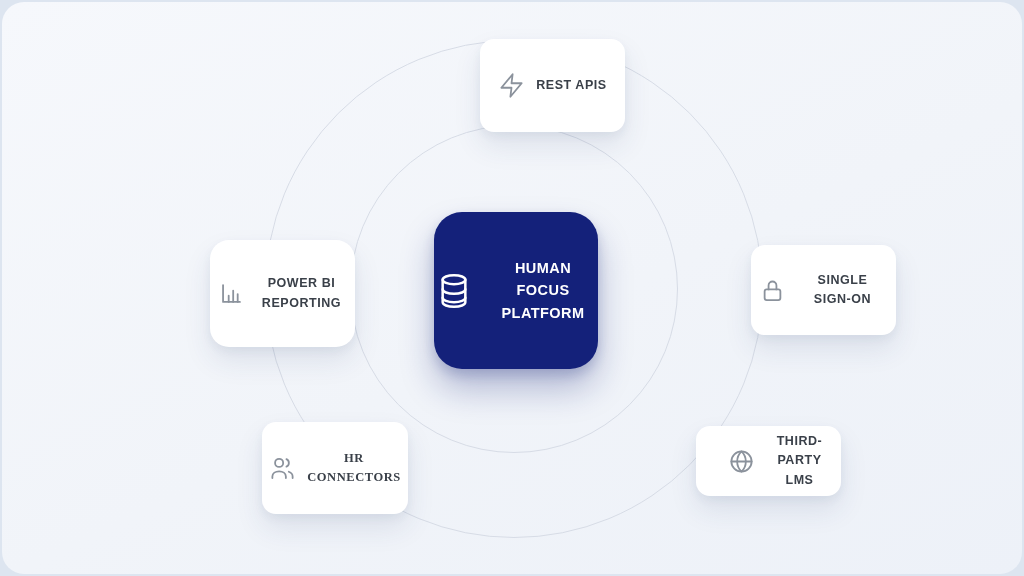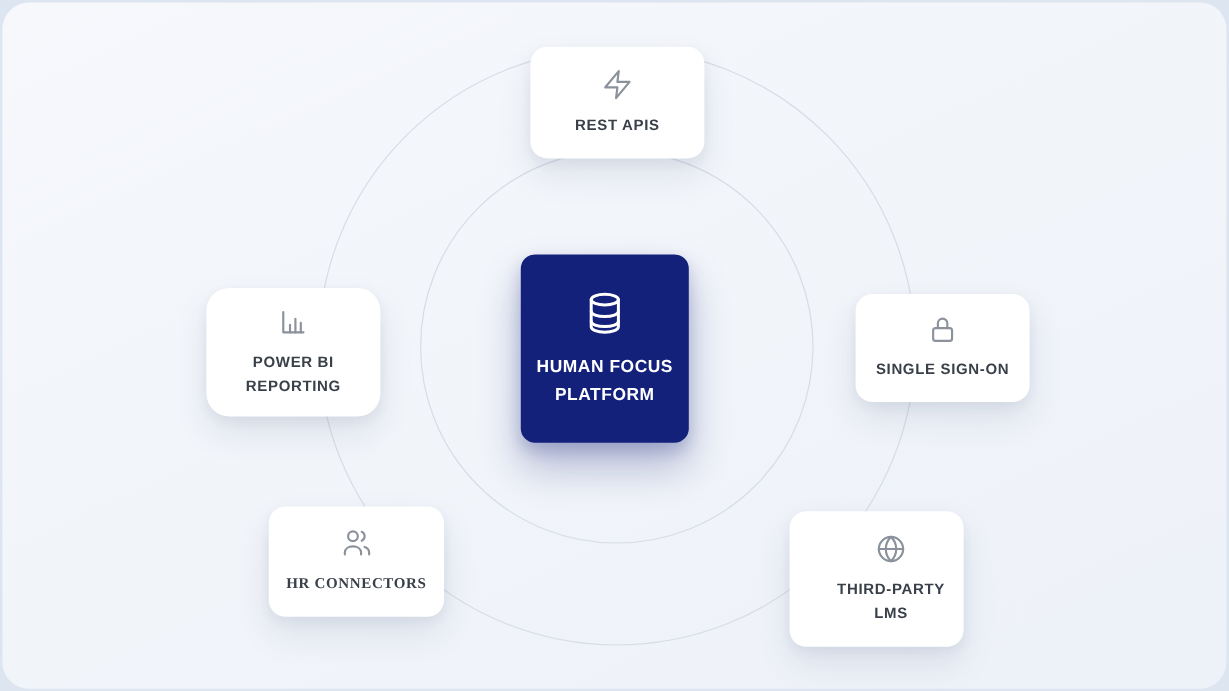--- a/index.html
+++ b/index.html
@@ -22,53 +22,54 @@
     border-radius: 50%;
   }
   .orbit.outer { left: 263px; top: 38px; width: 498px; height: 498px; }
   .orbit.inner { left: 348px; top: 123px; width: 328px; height: 328px; }
 
   .card {
     position: absolute;
     background: #ffffff;
     border-radius: 14px;
     display: flex;
-    flex-direction: column;
+    flex-direction: row;
     align-items: center;
     justify-content: center;
     gap: 11px;
     padding: 8px;
     box-shadow: 0 14px 28px rgba(40, 60, 110, 0.10), 0 4px 10px rgba(40, 60, 110, 0.06);
+    margin-left: 38px;
   }
   .card .label {
     font-size: 12.5px;
     font-weight: 700;
     letter-spacing: 0.55px;
     color: var(--label-color, #3a4049);
     text-align: center;
     line-height: 1.55;
     text-transform: uppercase;
   }
   .card .icon { color: var(--icon-color, #8b929c); display: flex; }
   .card .icon svg { width: 27px; height: 27px; }
 
   .card.rest-apis   { left: 440px; top: 37px;  width: 145px; height: 93px; }
   .card.power-bi    { left: 170px; top: 238px; width: 145px; height: 107px; border-radius: 19px; }
   .card.sso         { left: 711px; top: 243px; width: 145px; height: 90px; }
   .card.hr          { left: 222px; top: 420px; width: 146px; height: 92px; font-family: Liberation Serif, serif; }
-  .card.lms         { left: 656px; top: 424px; width: 145px; height: 113px; padding-left: 32px; }
+  .card.lms         { left: 656px; top: 424px; width: 145px; height: 70px; padding-left: 32px; }
 
   .hub {
     position: absolute;
     left: 432px; top: 210px;
-    width: 140px; height: 157px;
+    width: 164px; height: 157px;
     background: var(--navy, #14217a);
-    border-radius: 12px;
+    border-radius: 28px;
     display: flex;
-    flex-direction: column;
+    flex-direction: row;
     align-items: center;
     justify-content: center;
     gap: 14px;
     box-shadow: 0 20px 34px rgba(18, 31, 119, 0.28), 0 6px 12px rgba(18, 31, 119, 0.18);
   }
   .hub .icon { color: #ffffff; display: flex; }
   .hub .icon svg { width: 40px; height: 40px; }
   .hub .label {
     width: 122px;
     font-size: 14.5px;

